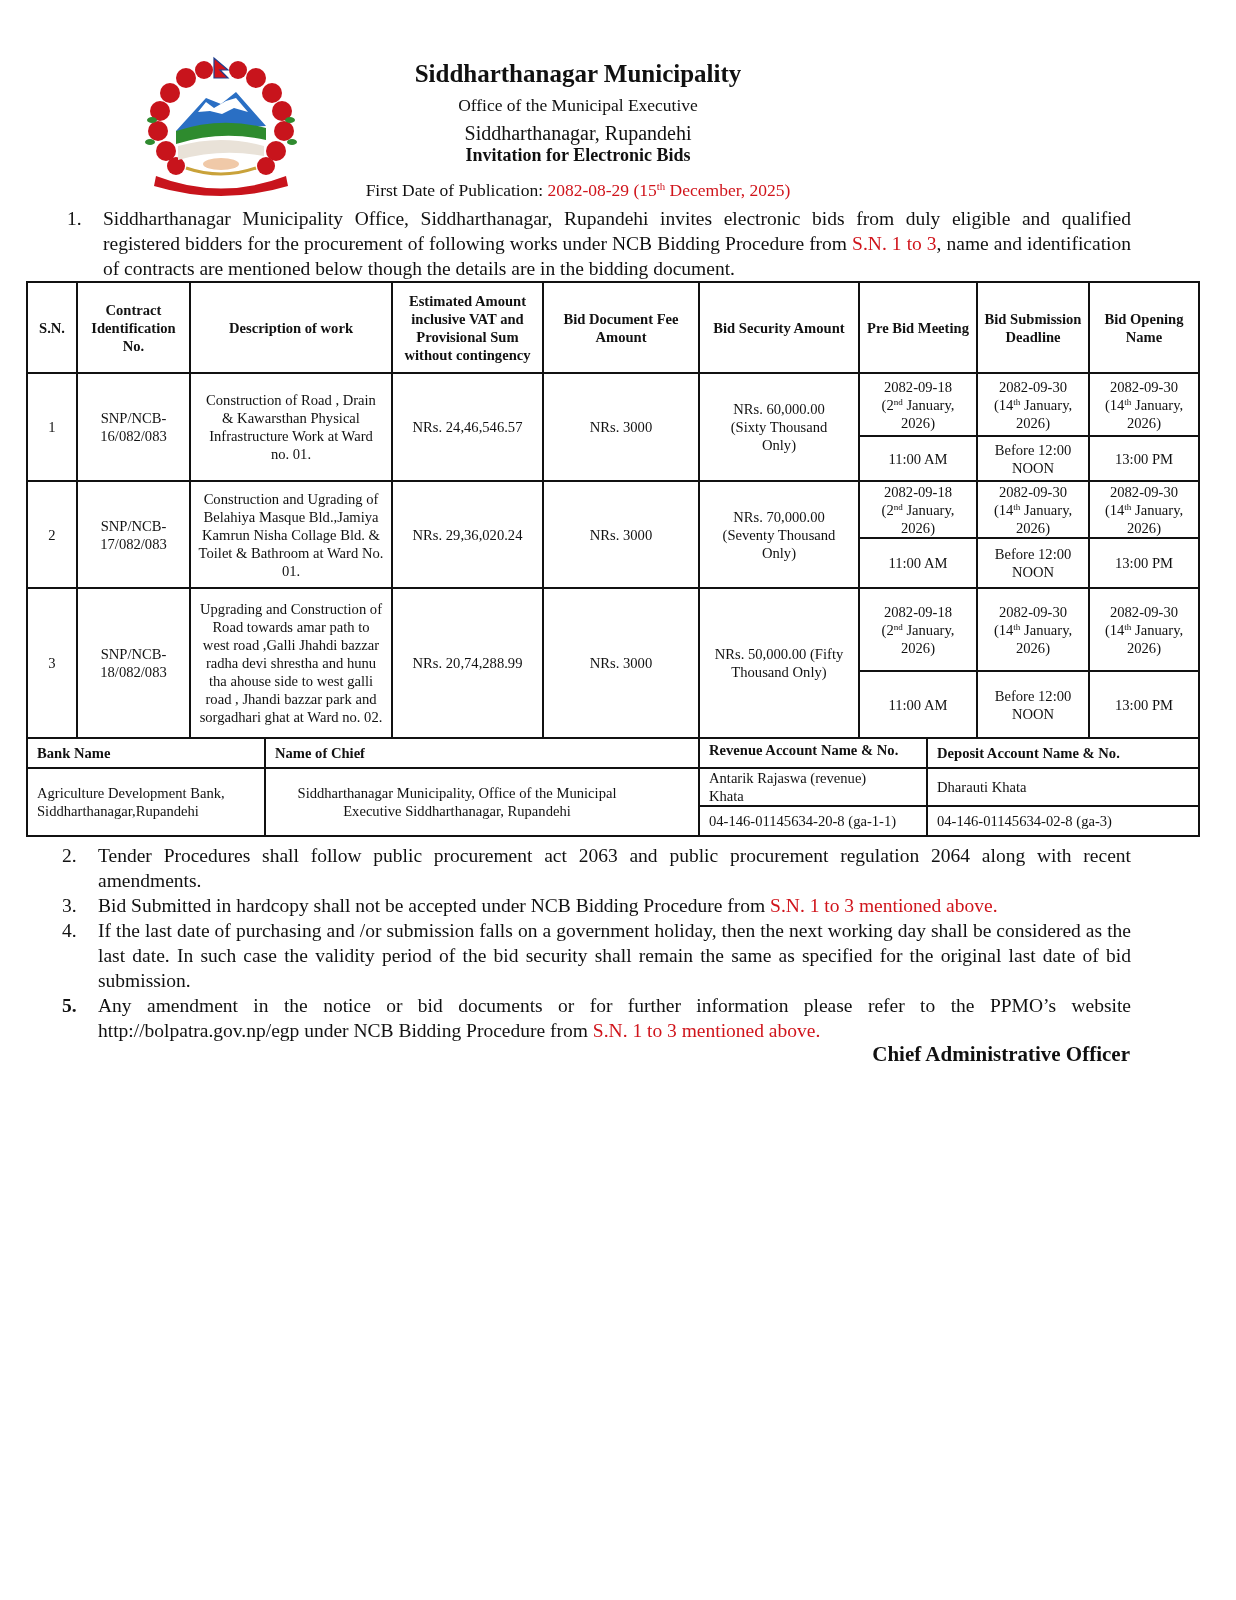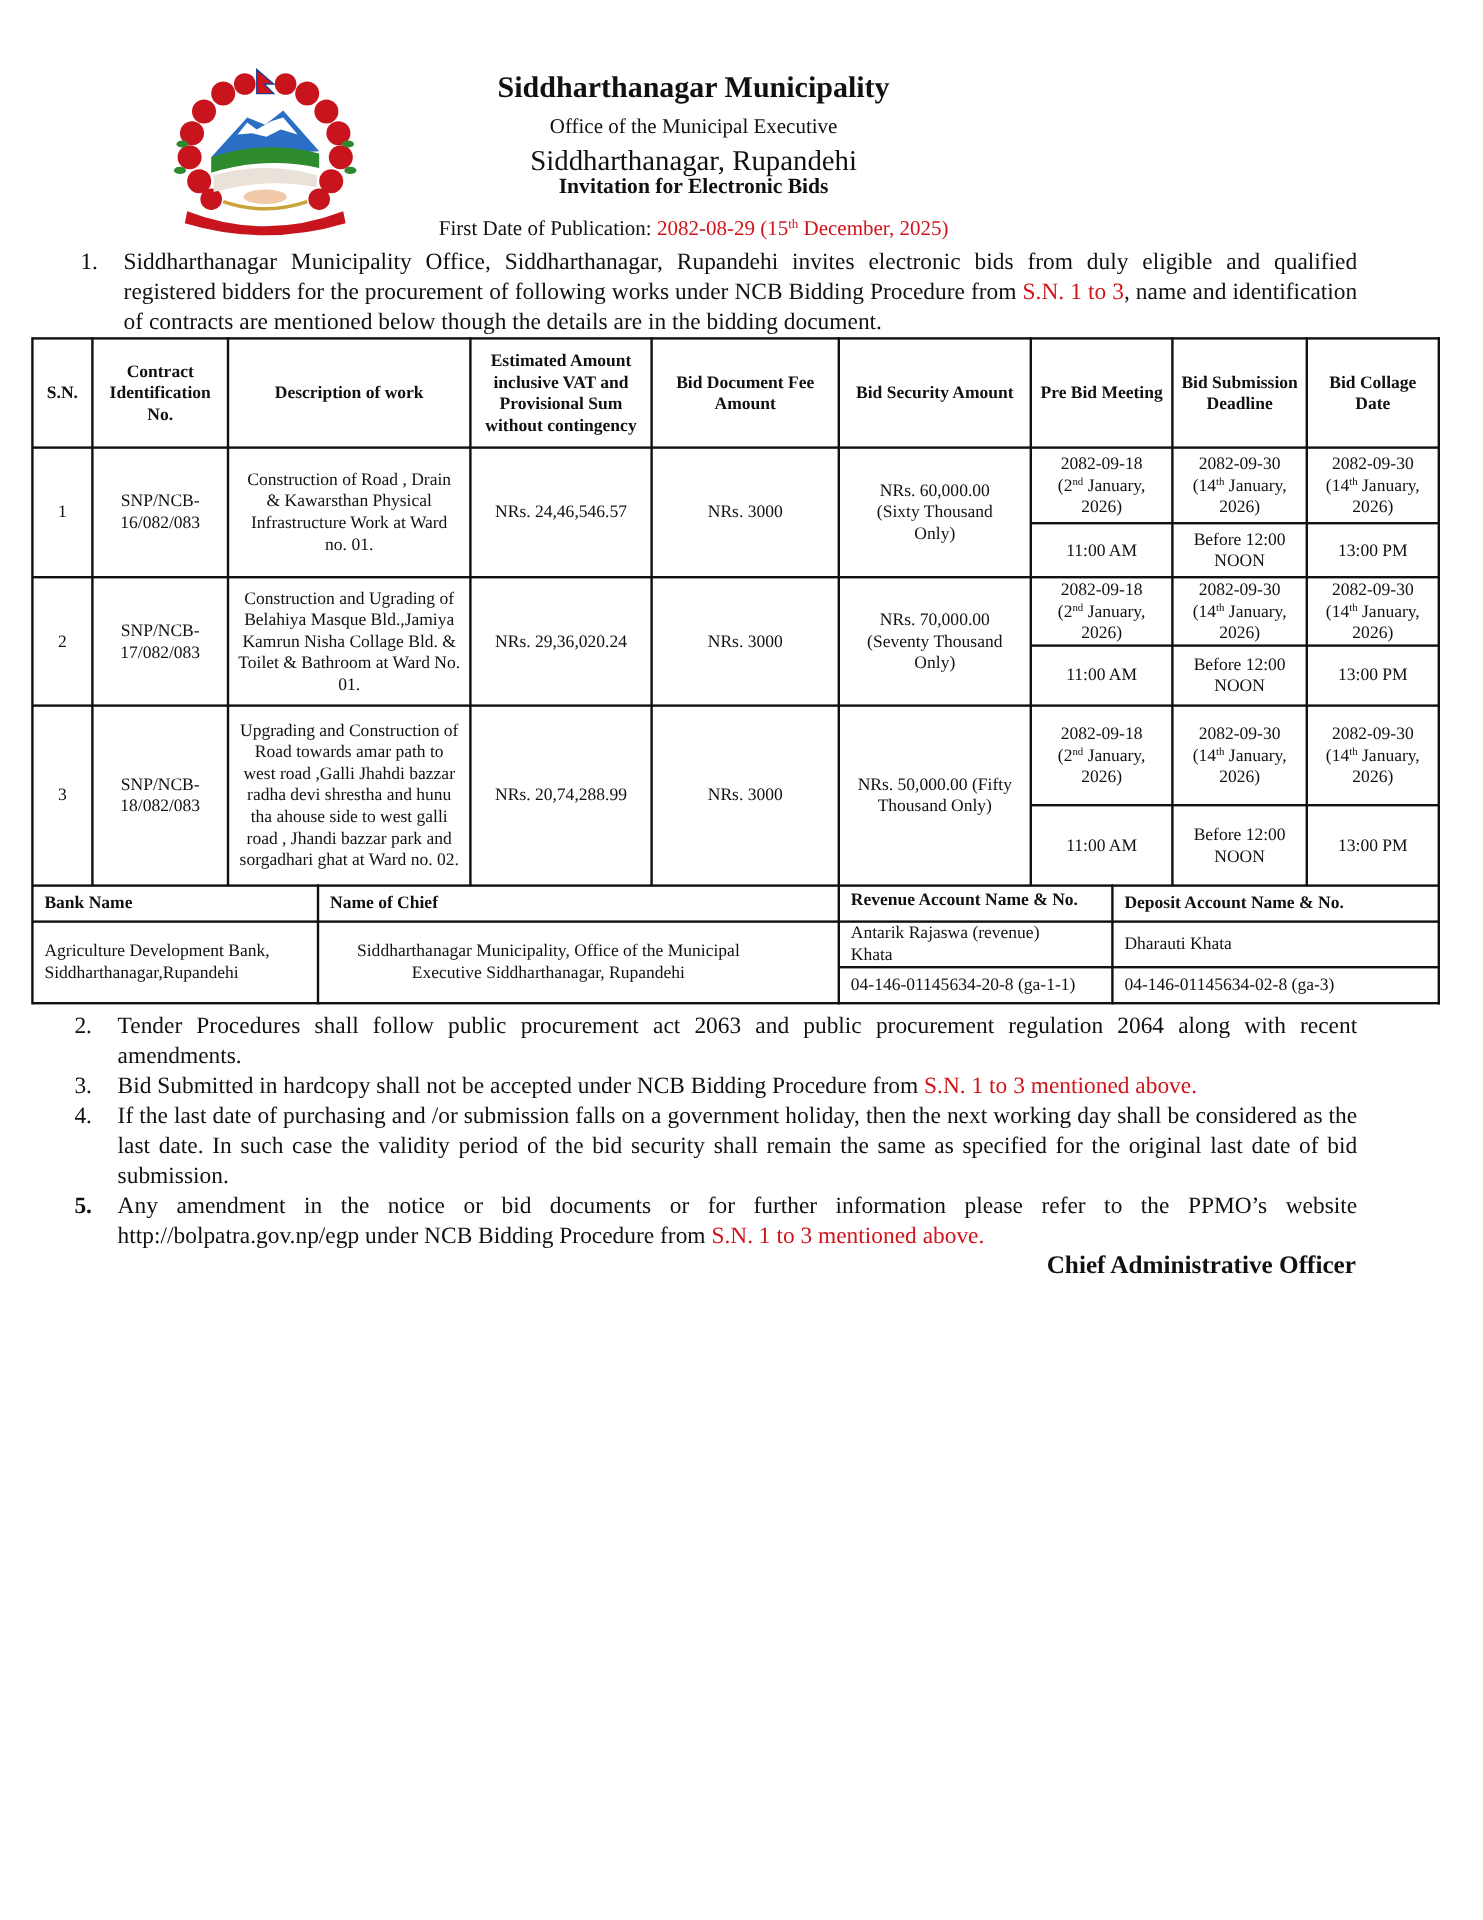--- a/index.html
+++ b/index.html
@@ -5,21 +5,21 @@
   html, body { margin:0; padding:0; background:#ffffff; }
   body { width:1236px; height:1600px; position:relative; overflow:hidden;
          font-family:"Liberation Serif", "DejaVu Serif", serif; color:#111; }
   .abs { position:absolute; }
   .red { color:#d0141b; }
   
   .logo { left:136px; top:56px; width:170px; height:142px; }
   .title { left:0; width:1156px; text-align:center; }
   .h1 { top:60px; font-size:25px; font-weight:bold; }
   .sub1 { top:95px; font-size:17.5px; }
-  .sub2 { top:122px; font-size:24px; }
+  .sub2 { top:122px; font-size:20px; }
   .h2 { top:145px; font-size:18px; font-weight:bold; }
   .pub { top:180px; font-size:17.5px; }
   sup { font-size:62%; line-height:0; position:relative; top:-0.55em; vertical-align:baseline; }
   
   .para { font-size:19.5px; line-height:25px; text-align:justify; }
   .num { position:absolute; }
   .ptext { position:absolute; text-align:justify; text-align-last:left; }
   
   .cell { position:absolute; box-sizing:border-box; display:flex; align-items:center; justify-content:center;
           text-align:center; font-size:14.6px; line-height:18px; padding:0 4px; }
@@ -90,21 +90,21 @@
 <div class="abs" style="left:0;top:0;width:1236px;height:1600px;">
 
   <div class="cell hd" style="left:27px;top:282px;width:50px;height:91px;">S.N.</div>
   <div class="cell hd" style="left:77px;top:282px;width:113px;height:91px;">Contract Identification No.</div>
   <div class="cell hd" style="left:190px;top:282px;width:202px;height:91px;">Description of work</div>
   <div class="cell hd" style="left:392px;top:282px;width:151px;height:91px;">Estimated Amount inclusive VAT and Provisional Sum without contingency</div>
   <div class="cell hd" style="left:543px;top:282px;width:156px;height:91px;">Bid Document Fee Amount</div>
   <div class="cell hd" style="left:699px;top:282px;width:160px;height:91px;">Bid Security Amount</div>
   <div class="cell hd" style="left:859px;top:282px;width:118px;height:91px;">Pre Bid Meeting</div>
   <div class="cell hd" style="left:977px;top:282px;width:112px;height:91px;">Bid Submission Deadline</div>
-  <div class="cell hd" style="left:1089px;top:282px;width:110px;height:91px;">Bid Collage Date</div>
+  <div class="cell hd" style="left:1089px;top:282px;width:110px;height:91px;">Bid Opening Name</div>
 
   <div class="cell" style="left:27px;top:373px;width:50px;height:108px;">1</div>
   <div class="cell" style="left:77px;top:373px;width:113px;height:108px;">SNP/NCB-16/082/083</div>
   <div class="cell" style="left:190px;top:373px;width:202px;height:108px;padding:0 14px;">Construction of  Road , Drain &amp;  Kawarsthan Physical Infrastructure Work at Ward no. 01.</div>
   <div class="cell" style="left:392px;top:373px;width:151px;height:108px;">NRs. 24,46,546.57</div>
   <div class="cell" style="left:543px;top:373px;width:156px;height:108px;">NRs. 3000</div>
   <div class="cell" style="left:699px;top:373px;width:160px;height:108px;padding:0 16px;">NRs. 60,000.00 (Sixty Thousand Only)</div>
   <div class="cell" style="left:859px;top:373px;width:118px;height:63px;">
       <div><span>2082-09-18</span><br><span>(2</span><sup>nd</sup><span> January, 2026)</span></div>
     </div>

